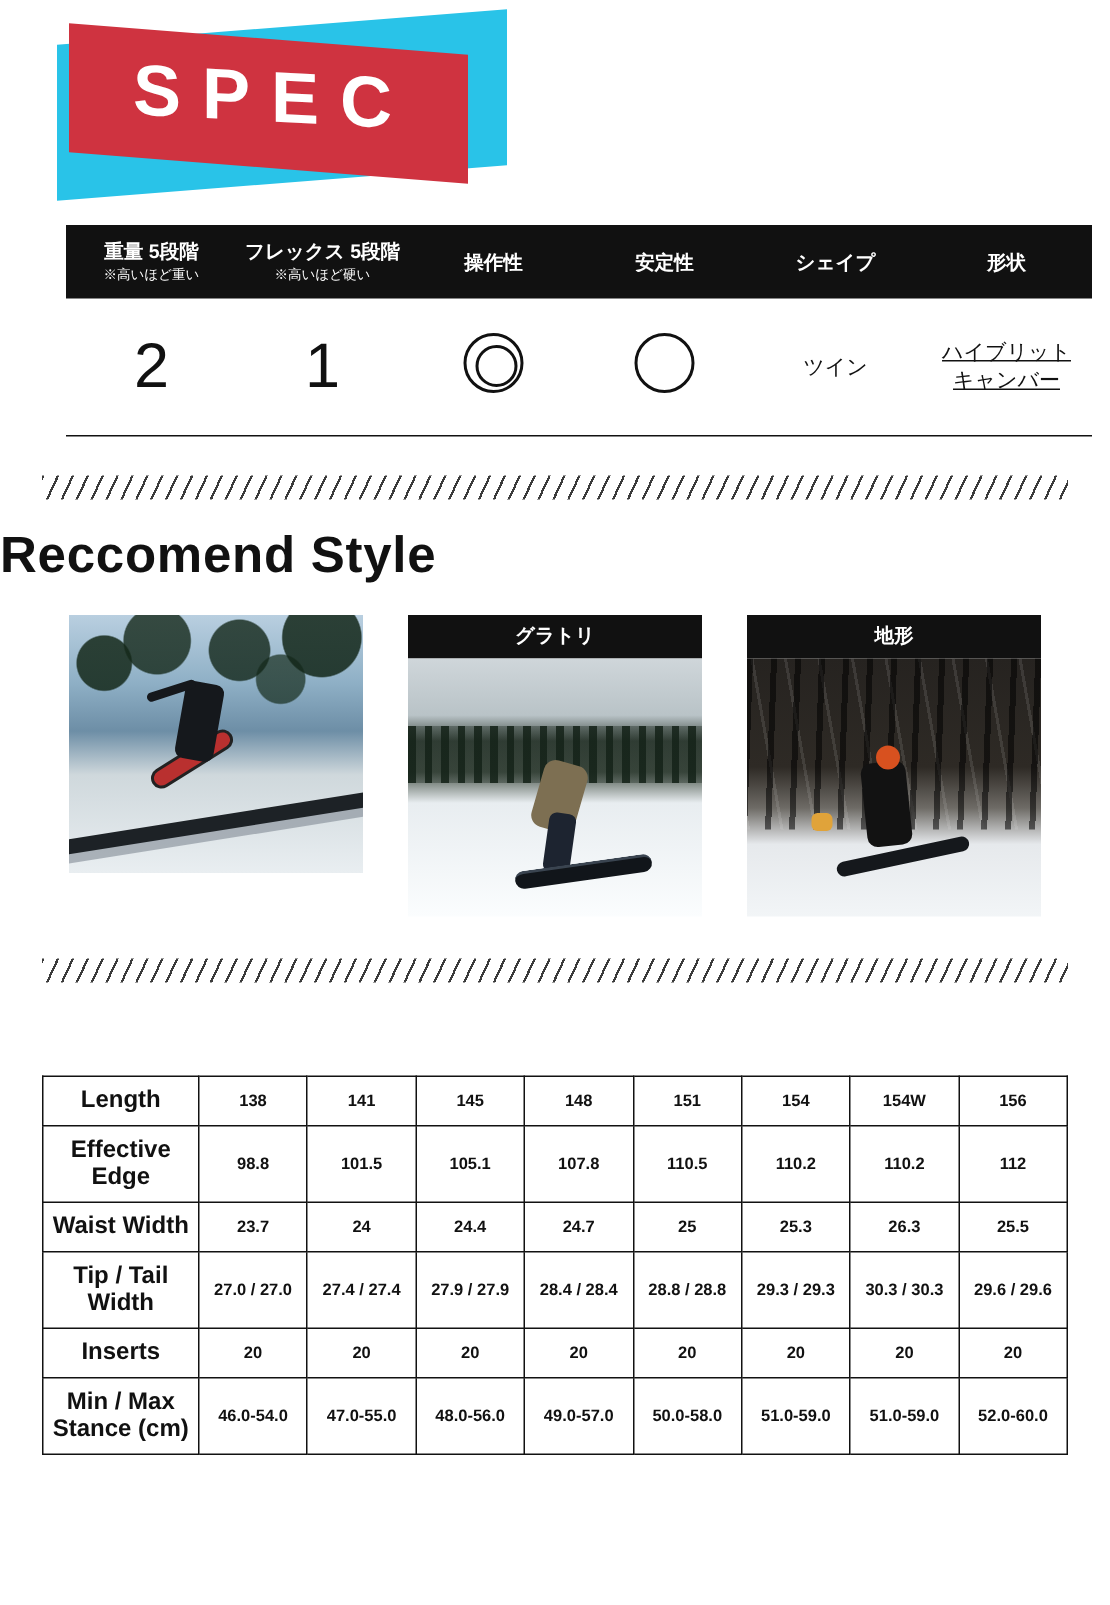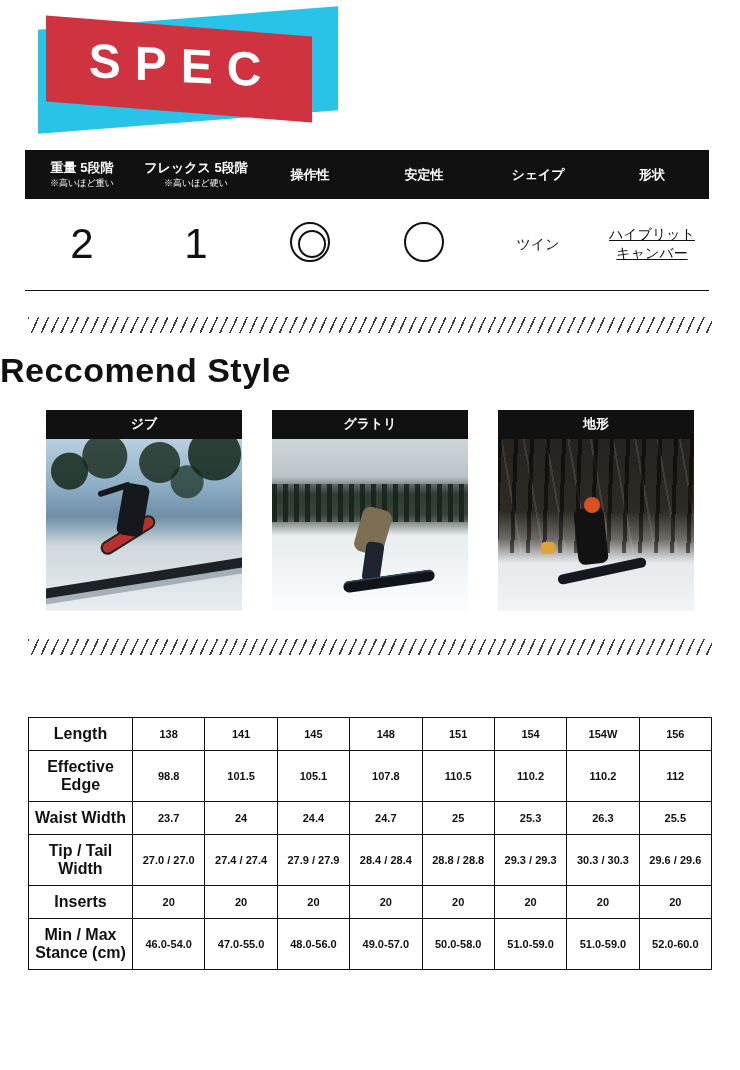--- a/index.html
+++ b/index.html
@@ -40,21 +40,21 @@
     text-align: center;
     font-size: 48px;
     font-weight: bold;
     letter-spacing: 14px;
     color: #ffffff;
     transform: skewY(3deg);
     font-family: "Liberation Sans", sans-serif;
   }
 
   
-  .spec-table-wrap { padding: 0 25px; }
+  .spec-table-wrap { padding: 0 44px; }
   table.spec {
     width: 684px;
     border-collapse: collapse;
     table-layout: fixed;
   }
   table.spec thead th {
     background: #111111;
     color: #ffffff;
     font-size: 13px;
     font-weight: bold;
@@ -289,21 +289,20 @@
       </tbody>
     </table>
   </div>
 
   <div class="hatch"></div>
 
   <div class="rs-title">Reccomend Style</div>
 
   <div class="styles">
     <div class="style-card">
-      <div class="style-label">ジブ</div>
       <div class="style-photo photo1">
         <div class="rail"></div>
         <div class="board"></div>
         <div class="rider"></div>
       </div>
     </div>
     <div class="style-card">
       <div class="style-label">グラトリ</div>
       <div class="style-photo photo3">
         <div class="rider"></div>

